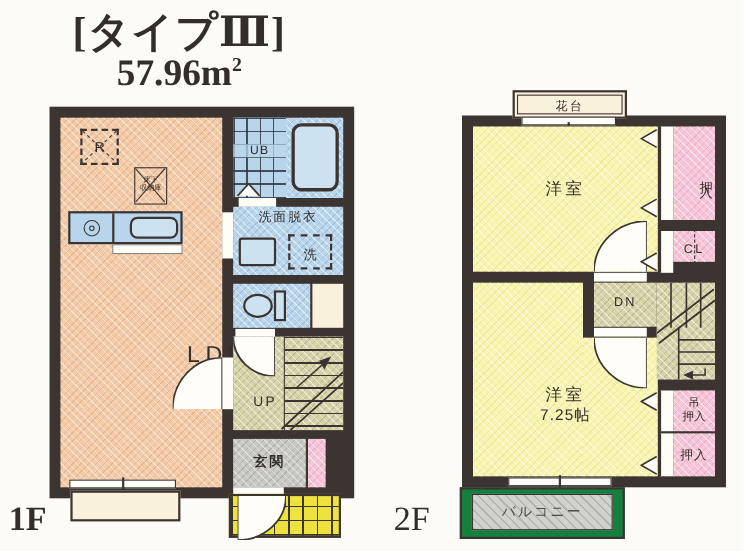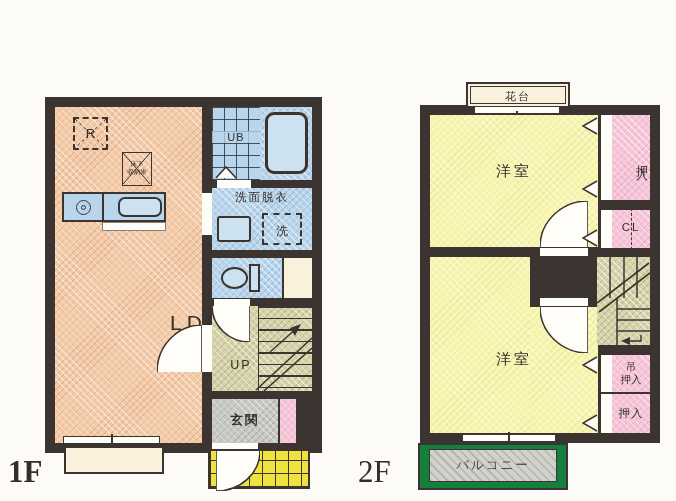--- a/index.html
+++ b/index.html
@@ -50,20 +50,22 @@
   .dashed-box { border:2px dashed var(--c-wall,#3b3430); }
   .solid-box { border:1.5px solid var(--c-wall,#3b3430); }
   .fixture { background:var(--c-fixture,#cde2f1); border:2px solid var(--c-wall,#3b3430); }
   svg { display:block; }
 </style>
 </head>
 <body>
 
 <div class="stage">
 
+  <div class="abs title-type" style="left:36px;top:4px;width:254px;">[タイプⅢ]</div>
+  <div class="abs title-area" style="left:36px;top:48px;width:254px;"><span>57.96m</span><sup>2</sup></div>
 
   <div class="abs wall-bg" style="left:45px;top:97px;width:277px;height:356px;">
 
     <div class="abs tx-ldk" style="left:10px;top:10px;width:147px;height:336px;">
 
       <div class="abs dashed-box" style="left:18px;top:10px;width:35px;height:33px;">
         <svg class="abs" style="left:0;top:0;" width="31" height="29" viewBox="0 0 31 29">
           <line x1="0" y1="0" x2="31" y2="29" stroke="#3b3430" stroke-width="1" stroke-dasharray="3,3"></line>
           <line x1="31" y1="0" x2="0" y2="29" stroke="#3b3430" stroke-width="1" stroke-dasharray="3,3"></line>
         </svg>
@@ -177,22 +179,26 @@
     <div class="abs tx-room" style="left:10px;top:10px;width:168px;height:132px;">
       <div class="room-label" style="left:0;top:47px;width:100%;">
         <div style="font-size:15px;letter-spacing:3px;">洋室</div>
       </div>
     </div>
 
     <div class="abs tx-room" style="left:10px;top:152px;width:100px;height:176px;"></div>
     <div class="abs tx-room" style="left:110px;top:202px;width:68px;height:126px;"></div>
     <div class="room-label" style="left:10px;top:245px;width:168px;">
       <div style="font-size:15px;letter-spacing:3px;">洋室</div>
-    </div>
-
+      <div style="font-size:14px;letter-spacing:1px;">7.25帖</div>
+    </div>
+
+    <div class="abs tx-stair" style="left:120px;top:152px;width:57px;height:40px;">
+      <div class="room-label" style="left:0;top:12px;width:100%;font-size:11.5px;letter-spacing:2px;">DN</div>
+    </div>
     <div class="abs tx-stair" style="left:177px;top:152px;width:53px;height:88px;">
       <svg class="abs" style="left:0;top:0;" width="53" height="88" viewBox="0 0 53 88">
         <line x1="13" y1="0" x2="13" y2="41" stroke="#3b3430" stroke-width="1.5"></line>
         <line x1="27" y1="0" x2="27" y2="41" stroke="#3b3430" stroke-width="1.5"></line>
         <line x1="40" y1="0" x2="40" y2="41" stroke="#3b3430" stroke-width="1.5"></line>
         <line x1="20" y1="41" x2="20" y2="88" stroke="#3b3430" stroke-width="1.5"></line>
         <line x1="20" y1="52" x2="53" y2="52" stroke="#3b3430" stroke-width="1.5"></line>
         <line x1="20" y1="63" x2="53" y2="63" stroke="#3b3430" stroke-width="1.5"></line>
         <line x1="20" y1="74" x2="53" y2="74" stroke="#3b3430" stroke-width="1.5"></line>
         <line x1="0" y1="46" x2="52" y2="6" stroke="#3b3430" stroke-width="1.6"></line>
@@ -214,21 +220,21 @@
       <path d="M0,0 A48,46 0 0 0 48,46 L48,0 Z" fill="#fffdf8" stroke="none"></path>
       <path d="M0,0 A48,46 0 0 0 48,46" fill="none" stroke="#3b3430" stroke-width="1.6"></path>
       <line x1="48" y1="0" x2="48" y2="46" stroke="#3b3430" stroke-width="1.6"></line>
     </svg>
 
     <div class="abs gap" style="left:180px;top:10px;width:12px;height:85px;border-left:1.5px solid var(--c-wall,#3b3430);"></div>
     <div class="abs tx-pink" style="left:192px;top:10px;width:38px;height:85px;">
       <div class="room-label" style="left:0;top:18px;width:100%;font-size:12px;writing-mode:vertical-rl;letter-spacing:3px;height:50px;margin:0 auto;">押入</div>
     </div>
     <div class="abs gap" style="left:180px;top:105px;width:12px;height:38px;border-left:1.5px solid var(--c-wall,#3b3430);"></div>
-    <div class="abs tx-pink" style="left:192px;top:105px;width:38px;height:38px;">
+    <div class="abs tx-pink" style="left:192px;top:105px;width:38px;height:28px;">
       <div class="abs" style="left:50%;top:-2px;width:0;height:42px;border-left:1.5px dashed var(--c-wall,#3b3430);"></div>
       <div class="room-label" style="left:0;top:11px;width:100%;font-size:11.5px;letter-spacing:2px;">CL</div>
     </div>
     <div class="abs gap" style="left:180px;top:250px;width:12px;height:37px;border-left:1.5px solid var(--c-wall,#3b3430);"></div>
     <div class="abs tx-pink" style="left:192px;top:250px;width:38px;height:37px;">
       <div class="room-label" style="left:0;top:5px;width:100%;font-size:10.5px;line-height:13px;"><span>吊</span><br><span>押入</span></div>
     </div>
     <div class="abs gap" style="left:180px;top:289px;width:12px;height:39px;border-left:1.5px solid var(--c-wall,#3b3430);"></div>
     <div class="abs tx-pink" style="left:192px;top:289px;width:38px;height:39px;">
       <div class="room-label" style="left:0;top:12px;width:100%;font-size:11.5px;letter-spacing:1px;">押入</div>

